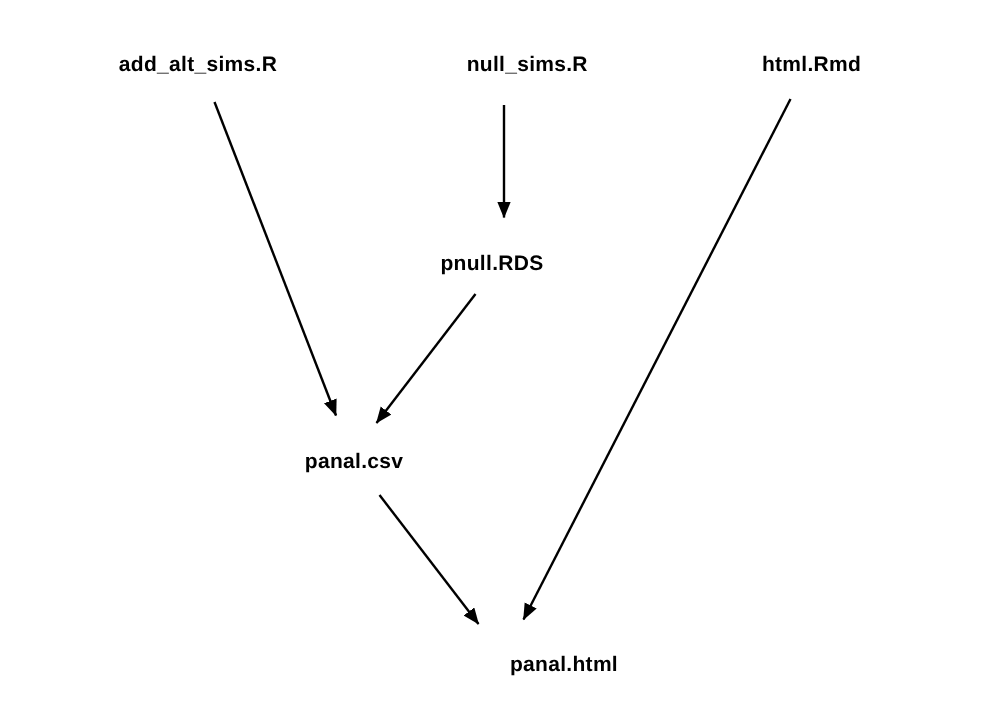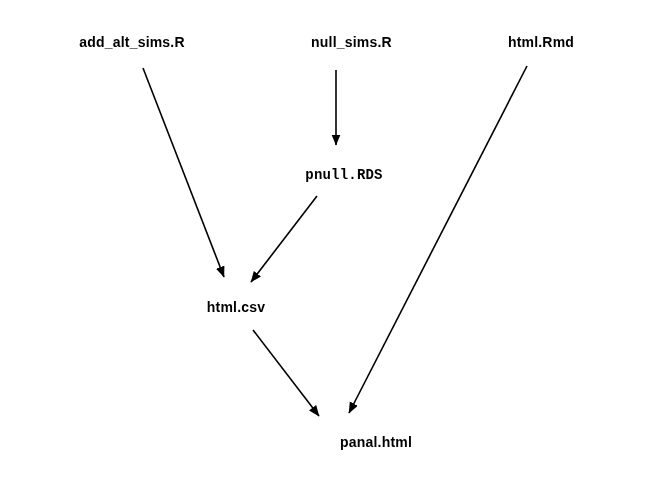--- a/index.html
+++ b/index.html
@@ -51,17 +51,17 @@
         <line x1="336" y1="70" x2="336" y2="145" marker-end="url(#arrowhead)"></line>
         <line x1="317" y1="196" x2="251" y2="282" marker-end="url(#arrowhead)"></line>
         <line x1="253" y1="330" x2="319" y2="416" marker-end="url(#arrowhead)"></line>
         <line x1="527" y1="66" x2="349" y2="413" marker-end="url(#arrowhead)"></line>
       </g>
   </svg>
   <div>
       <div class="node-label" style="left: 132px; top: 42px;">add_alt_sims.R</div>
       <div class="node-label" style="left: 336px; top: 42px; padding-left: 31px;">null_sims.R</div>
       <div class="node-label" style="left: 541px; top: 42px;">html.Rmd</div>
-      <div class="node-label" style="left: 344px; top: 175px; font-family: Liberation Mono, monospace;">pnull.RDS</div>
-      <div class="node-label" style="left: 236px; top: 307px;">html.csv</div>
+      <div class="node-label" style="left: 328px; top: 175px;">pnull.RDS</div>
+      <div class="node-label" style="left: 236px; top: 307px;">panal.csv</div>
       <div class="node-label" style="left: 336px; top: 442px; margin-left: 40px;">panal.html</div>
     </div>
 </div>
 
 </body></html>

